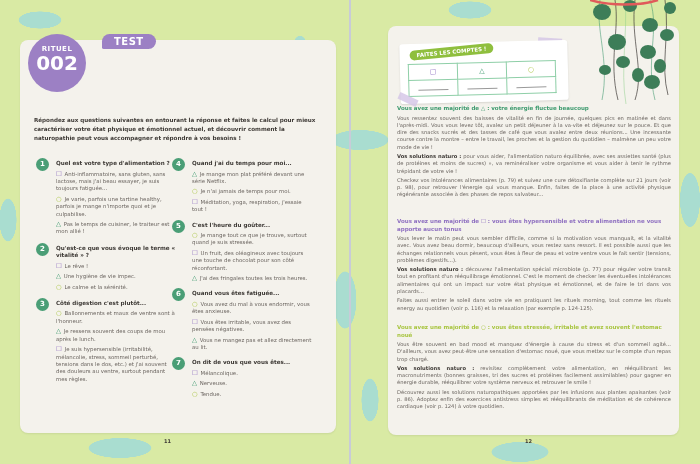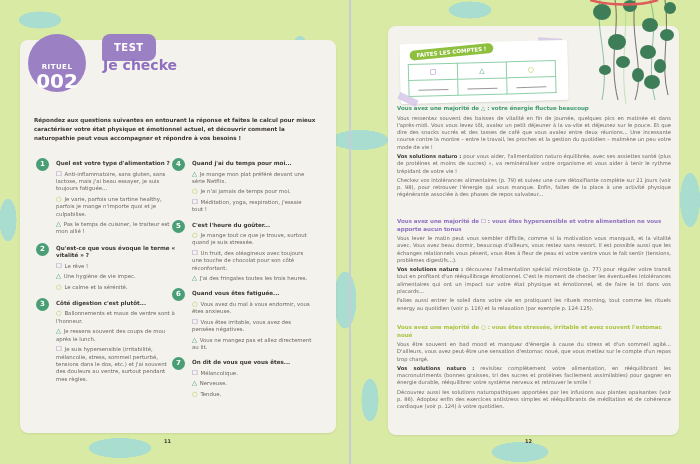--- a/index.html
+++ b/index.html
@@ -30,25 +30,25 @@
     position: absolute; background: #f4f2ec; border-radius: 8px;
     box-shadow: 0 1px 2px rgba(0,0,0,0.08);
   }
   .card-left { left: 20px; top: 40px; width: 316px; height: 393px; }
   .card-right { left: 388px; top: 26px; width: 291px; height: 409px; }
 
   .ritual-badge {
     position: absolute; left: 28px; top: 34px; width: 58px; height: 58px;
     border-radius: 50%; background: #9c80c4; color: #fff; text-align: center;
   }
-  .ritual-label { display:block; font-size: 7px; font-weight: bold; margin-top: 29px; letter-spacing: 0.5px; }
+  .ritual-label { display:block; font-size: 7px; font-weight: bold; margin-top: 11px; letter-spacing: 0.5px; }
   .ritual-num { display:block; font-size: 20px; font-weight: bold; line-height: 20px; }
   .test-tag {
     position: absolute; left: 102px; top: 34px; background: #9c80c4; color: #fff;
-    font-size: 10px; font-weight: bold; padding: 8px 12px; border-radius: 8px 8px 8px 2px;
+    font-size: 10px; font-weight: bold; padding: 2px 12px; border-radius: 8px 8px 8px 2px;
     letter-spacing: 0.5px;
   }
   .title {
     position: absolute; left: 103px; top: 58px; color: #8e6fc0;
     font-size: 14px; font-weight: bold; line-height: 15px;
   }
   .intro {
     position: absolute; left: 34px; top: 116px; width: 290px;
     font-size: 5.6px; font-weight: bold; line-height: 9px; color: #3e3a36;
   }
@@ -110,21 +110,20 @@
 <div class="spine"></div>
 
 <div class="card card-left"></div>
 
 <div class="ritual-badge">
   <span class="ritual-label">RITUEL</span>
   <span class="ritual-num">002</span>
 </div>
 <div class="test-tag">TEST</div>
 <div class="title">
-  <div>Je checke</div>
 </div>
 <div class="intro">Répondez aux questions suivantes en entourant la réponse et faites le calcul pour mieux caractériser votre état physique et émotionnel actuel, et découvrir comment la naturopathie peut vous accompagner et répondre à vos besoins !</div>
 
 <div class="col col-a">
   <div class="q" style="margin-bottom:9px">
     <div class="q-num">1</div>
     <div class="q-text">Quel est votre type d'alimentation ?</div>
     <div class="opt"><span class="sym sym-sq">☐</span> <span>Anti-inflammatoire, sans gluten, sans lactose, mais j'ai beau essayer, je suis toujours fatiguée...</span></div>
     <div class="opt"><span class="sym sym-ci">○</span> <span>Je varie, parfois une tartine healthy, parfois je mange n'importe quoi et je culpabilise.</span></div>
     <div class="opt"><span class="sym sym-tri">△</span> <span>Pas le temps de cuisiner, le traiteur est mon allié !</span></div>

